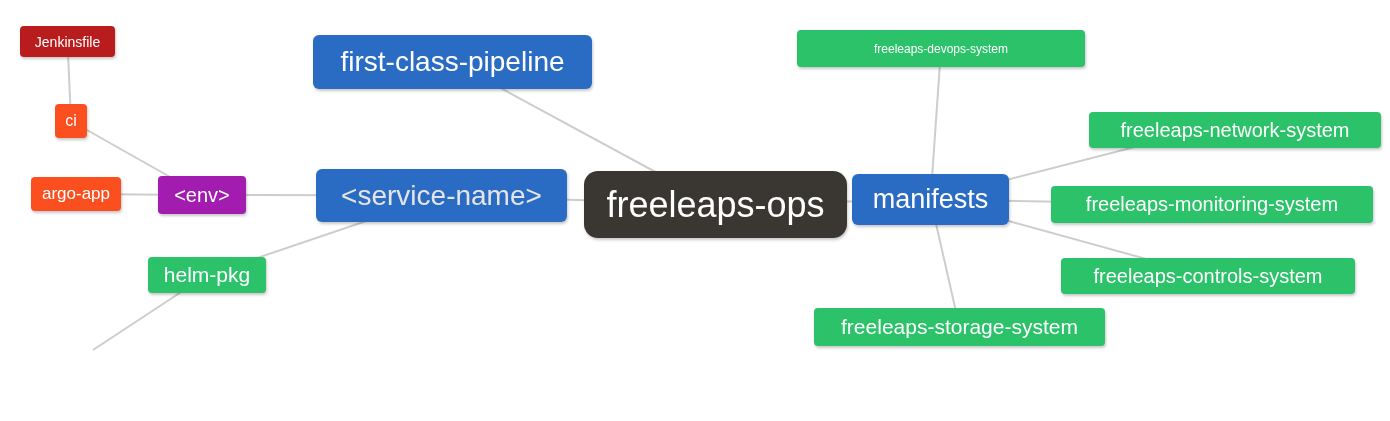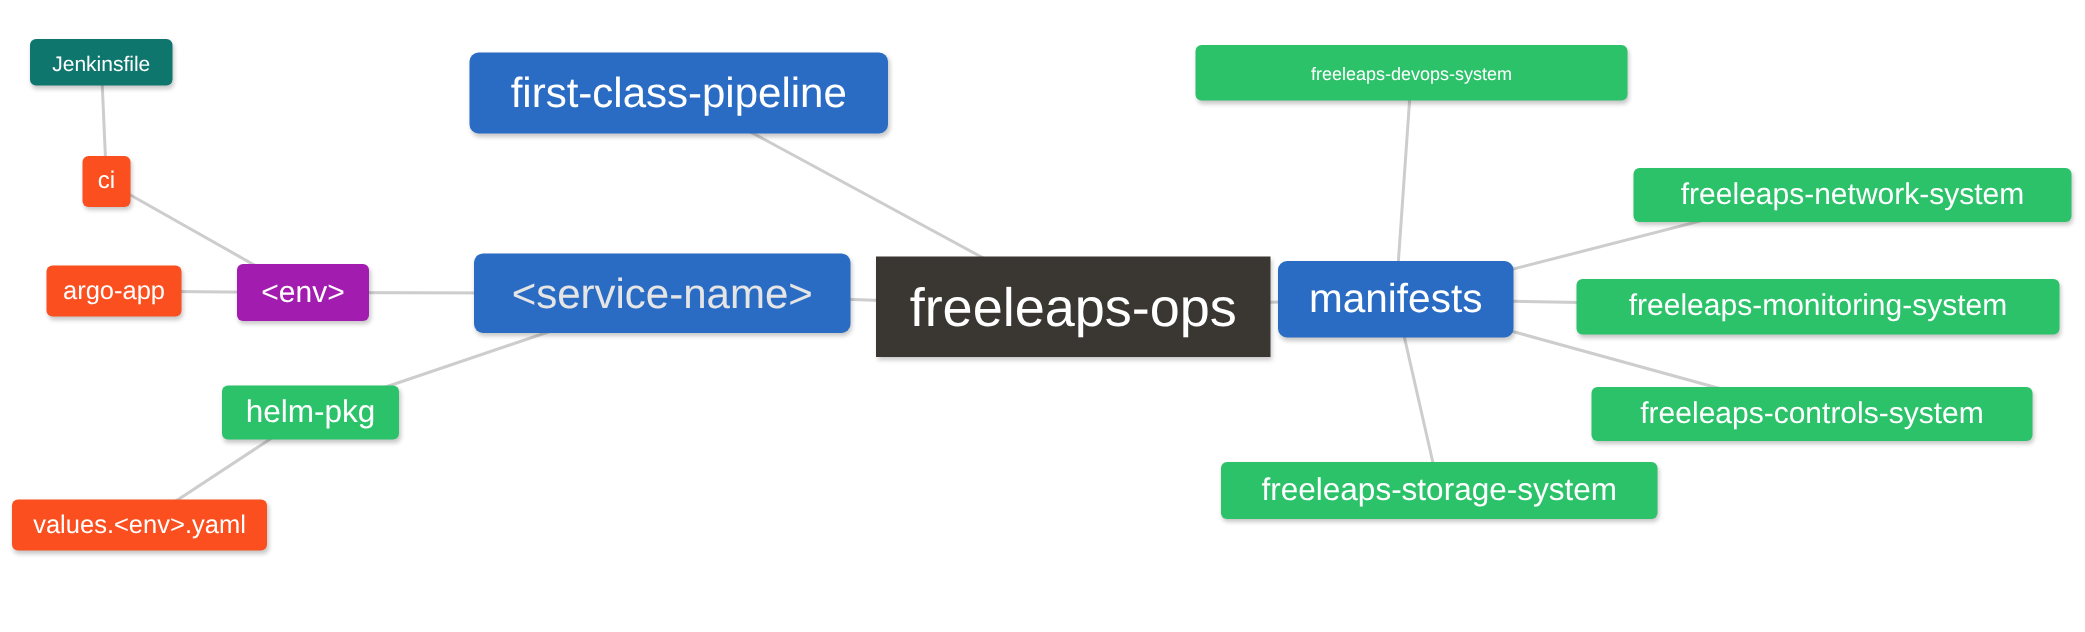--- a/index.html
+++ b/index.html
@@ -49,28 +49,27 @@
       <line x1="93" y1="350" x2="207" y2="275" stroke="#cdcdcd" stroke-width="2"></line>
       <line x1="441.5" y1="195.5" x2="715.5" y2="204.5" stroke="#cdcdcd" stroke-width="2"></line>
       <line x1="452.5" y1="62" x2="715.5" y2="204.5" stroke="#cdcdcd" stroke-width="2"></line>
       <line x1="715.5" y1="204.5" x2="930.5" y2="199.5" stroke="#cdcdcd" stroke-width="2"></line>
       <line x1="930.5" y1="199.5" x2="941" y2="48.5" stroke="#cdcdcd" stroke-width="2"></line>
       <line x1="930.5" y1="199.5" x2="1201" y2="130" stroke="#cdcdcd" stroke-width="2"></line>
       <line x1="930.5" y1="199.5" x2="1212" y2="204.5" stroke="#cdcdcd" stroke-width="2"></line>
       <line x1="930.5" y1="199.5" x2="1208" y2="276" stroke="#cdcdcd" stroke-width="2"></line>
       <line x1="930.5" y1="199.5" x2="959.5" y2="327" stroke="#cdcdcd" stroke-width="2"></line>
     </svg>
-<div class="node" style="left: 584px; top: 171px; width: 263px; height: 67px; font-size: 36px; background: rgb(58, 55, 51); color: rgb(255, 255, 255); border-radius: 0;">freeleaps-ops</div>
+<div class="node" style="left: 584px; top: 171px; width: 263px; height: 67px; font-size: 36px; background: rgb(58, 55, 51); color: rgb(255, 255, 255); border-radius: 14px;">freeleaps-ops</div>
     <div class="node" style="left: 313px; top: 35px; width: 279px; height: 54px; font-size: 28px; background: rgb(42, 108, 195); color: rgb(255, 255, 255); border-radius: 6px;">first-class-pipeline</div>
     <div class="node" style="left: 316px; top: 169px; width: 251px; height: 53px; font-size: 28px; background: rgb(42, 108, 195); color: #e5e5e5; border-radius: 6px;">&lt;service-name&gt;</div>
     <div class="node" style="left: 852px; top: 174px; width: 157px; height: 51px; font-size: 27px; background: rgb(42, 108, 195); color: rgb(255, 255, 255); border-radius: 6px;">manifests</div>
     <div class="node" style="left: 158px; top: 176px; width: 88px; height: 38px; font-size: 20px; background: #a21caf; color: rgb(255, 255, 255); border-radius: 4px;">&lt;env&gt;</div>
     <div class="node" style="left: 148px; top: 257px; width: 118px; height: 36px; font-size: 21px; background: rgb(43, 194, 106); color: rgb(255, 255, 255); border-radius: 4px;">helm-pkg</div>
     <div class="node" style="left: 797px; top: 30px; width: 288px; height: 37px; font-size: 12px; background: rgb(43, 194, 106); color: rgb(255, 255, 255); border-radius: 4px;">freeleaps-devops-system</div>
     <div class="node" style="left: 1055px; top: 112px; width: 292px; height: 36px; font-size: 20px; background: rgb(43, 194, 106); color: rgb(255, 255, 255); border-radius: 4px; margin-left: 34px;">freeleaps-network-system</div>
     <div class="node" style="left: 1051px; top: 186px; width: 322px; height: 37px; font-size: 20px; background: rgb(43, 194, 106); color: rgb(255, 255, 255); border-radius: 4px;">freeleaps-monitoring-system</div>
     <div class="node" style="left: 1061px; top: 258px; width: 294px; height: 36px; font-size: 20px; background: rgb(43, 194, 106); color: rgb(255, 255, 255); border-radius: 4px;">freeleaps-controls-system</div>
     <div class="node" style="left: 814px; top: 308px; width: 291px; height: 38px; font-size: 21px; background: rgb(43, 194, 106); color: rgb(255, 255, 255); border-radius: 4px; text-align: right;">freeleaps-storage-system</div>
     <div class="node" style="left: 55px; top: 104px; width: 32px; height: 34px; font-size: 16px; background: rgb(251, 79, 31); color: rgb(255, 255, 255); border-radius: 4px;">ci</div>
     <div class="node" style="left: 31px; top: 177px; width: 90px; height: 34px; font-size: 17px; background: rgb(251, 79, 31); color: rgb(255, 255, 255); border-radius: 4px;">argo-app</div>
-    <div class="node" style="left: 8px; top: 333px; width: 170px; height: 34px; font-size: 17px; background: rgb(251, 79, 31); color: rgb(255, 255, 255); border-radius: 4px;">values.&lt;env&gt;.yaml</div>
-    <div class="node" style="left: 20px; top: 26px; width: 95px; height: 31px; font-size: 14px; background: #0f766e; color: rgb(255, 255, 255); border-radius: 4px;">Jenkinsfile</div>
+    <div class="node" style="left: 20px; top: 26px; width: 95px; height: 31px; font-size: 14px; background: #b91c1c; color: rgb(255, 255, 255); border-radius: 4px;">Jenkinsfile</div>
   </div>
 
 </body></html>

